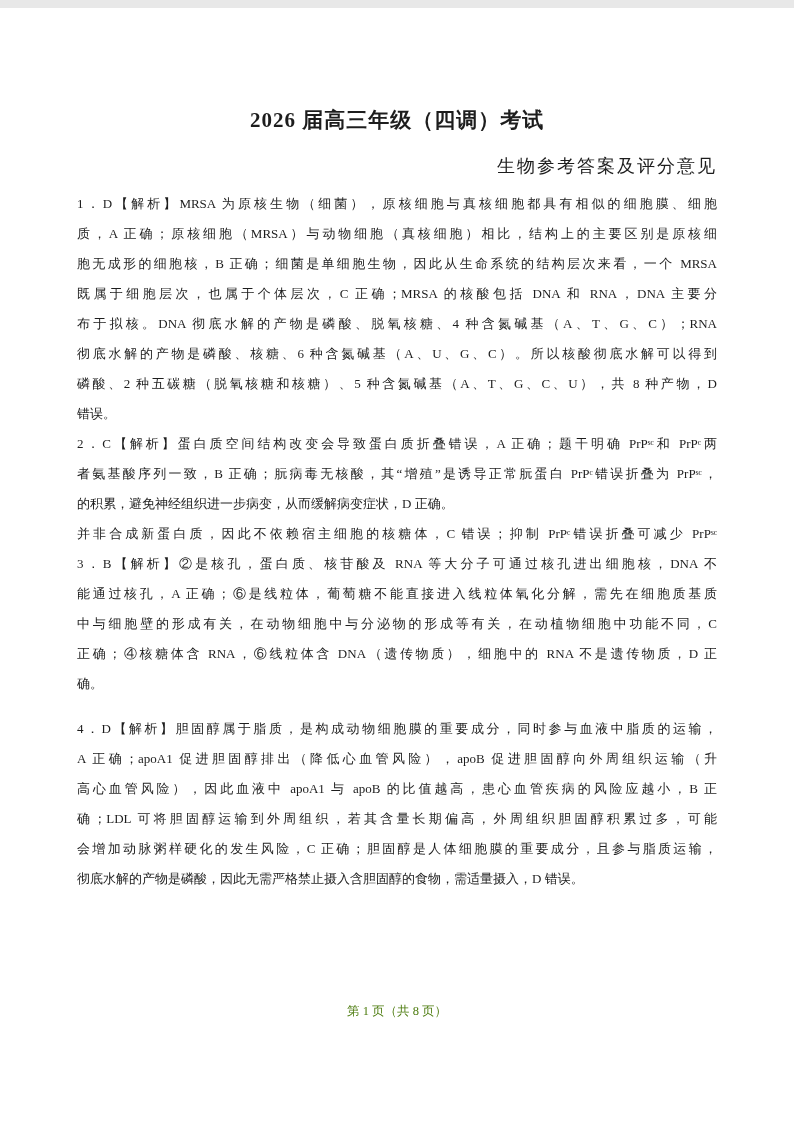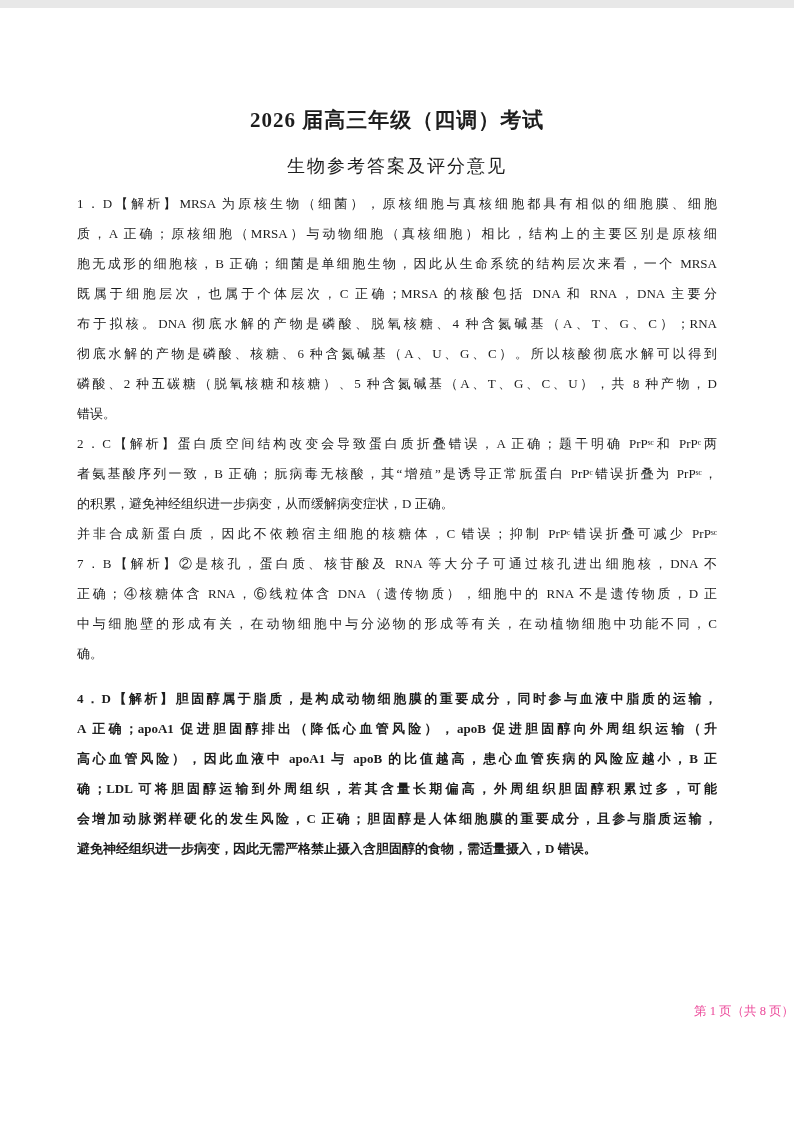--- a/index.html
+++ b/index.html
@@ -18,53 +18,53 @@
   .doc-title {
     margin-top: 99px;
     text-align: center;
     font-size: 21px;
     font-weight: bold;
     line-height: 26px;
     letter-spacing: 1px;
   }
   .doc-subtitle {
     margin-top: 20px;
-    text-align: center;
+    text-align: right;
     font-size: 18px;
     font-weight: normal;
     line-height: 26px;
     letter-spacing: 2px;
     font-family: Liberation Serif, serif;
   }
   .body-text {
     margin-top: 10px;
     font-size: 13px;
   }
   .para { margin: 0; }
-  .para.gap-before { margin-top: 15px; font-weight: bold; }
+  .para.gap-before { margin-top: 15px; }
   .line {
     height: 30px;
     line-height: 30px;
     text-align: justify;
     text-align-last: justify;
     white-space: nowrap;
     overflow: hidden;
   }
   .line.last {
     text-align-last: left;
   }
   .page-footer {
     position: absolute;
     left: 0;
     right: 0;
     top: 995px;
-    text-align: right;
+    text-align: center;
     font-size: 12.5px;
     line-height: 16px;
-    color: #ec4899;
+    color: #4d7c0f;
   }
 </style>
 </head>
 <body>
 
 <div class="page">
   <div class="content">
 
     <div class="doc-title">2026 届高三年级（四调）考试</div>
     <div class="doc-subtitle">生物参考答案及评分意见</div>
@@ -83,33 +83,34 @@
       </div>
 
       <div class="para">
         <div class="line">2．C【解析】蛋白质空间结构改变会导致蛋白质折叠错误，A 正确；题干明确 PrPˢᶜ和 PrPᶜ两</div>
         <div class="line">者氨基酸序列一致，B 正确；朊病毒无核酸，其“增殖”是诱导正常朊蛋白 PrPᶜ错误折叠为 PrPˢᶜ，</div>
         <div class="line last">的积累，避免神经组织进一步病变，从而缓解病变症状，D 正确。</div>
         <div class="line">并非合成新蛋白质，因此不依赖宿主细胞的核糖体，C 错误；抑制 PrPᶜ错误折叠可减少 PrPˢᶜ</div>
       </div>
 
       <div class="para">
-        <div class="line">7．B【解析】②是核孔，蛋白质、核苷酸及 RNA 等大分子可通过核孔进出细胞核，DNA 不</div>
+        <div class="line">3．B【解析】②是核孔，蛋白质、核苷酸及 RNA 等大分子可通过核孔进出细胞核，DNA 不</div>
+        <div class="line">能通过核孔，A 正确；⑥是线粒体，葡萄糖不能直接进入线粒体氧化分解，需先在细胞质基质</div>
+        <div class="line">中与细胞壁的形成有关，在动物细胞中与分泌物的形成等有关，在动植物细胞中功能不同，C</div>
         <div class="line">正确；④核糖体含 RNA，⑥线粒体含 DNA（遗传物质），细胞中的 RNA 不是遗传物质，D 正</div>
-        <div class="line">中与细胞壁的形成有关，在动物细胞中与分泌物的形成等有关，在动植物细胞中功能不同，C</div>
         <div class="line last">确。</div>
       </div>
 
       <div class="para gap-before">
         <div class="line">4．D【解析】胆固醇属于脂质，是构成动物细胞膜的重要成分，同时参与血液中脂质的运输，</div>
         <div class="line">A 正确；apoA1 促进胆固醇排出（降低心血管风险），apoB 促进胆固醇向外周组织运输（升</div>
         <div class="line">高心血管风险），因此血液中 apoA1 与 apoB 的比值越高，患心血管疾病的风险应越小，B 正</div>
         <div class="line">确；LDL 可将胆固醇运输到外周组织，若其含量长期偏高，外周组织胆固醇积累过多，可能</div>
         <div class="line">会增加动脉粥样硬化的发生风险，C 正确；胆固醇是人体细胞膜的重要成分，且参与脂质运输，</div>
-        <div class="line last">避免神经组织进一步病变，因此无需严格禁止摄入含胆固醇的食物，需适量摄入，D 错误。</div>
+        <div class="line last">彻底水解的产物是磷酸，因此无需严格禁止摄入含胆固醇的食物，需适量摄入，D 错误。</div>
       </div>
 
 
     </div>
   </div>
 
   <div class="page-footer">第 1 页（共 8 页）</div>
 </div>
 
 </body></html>

